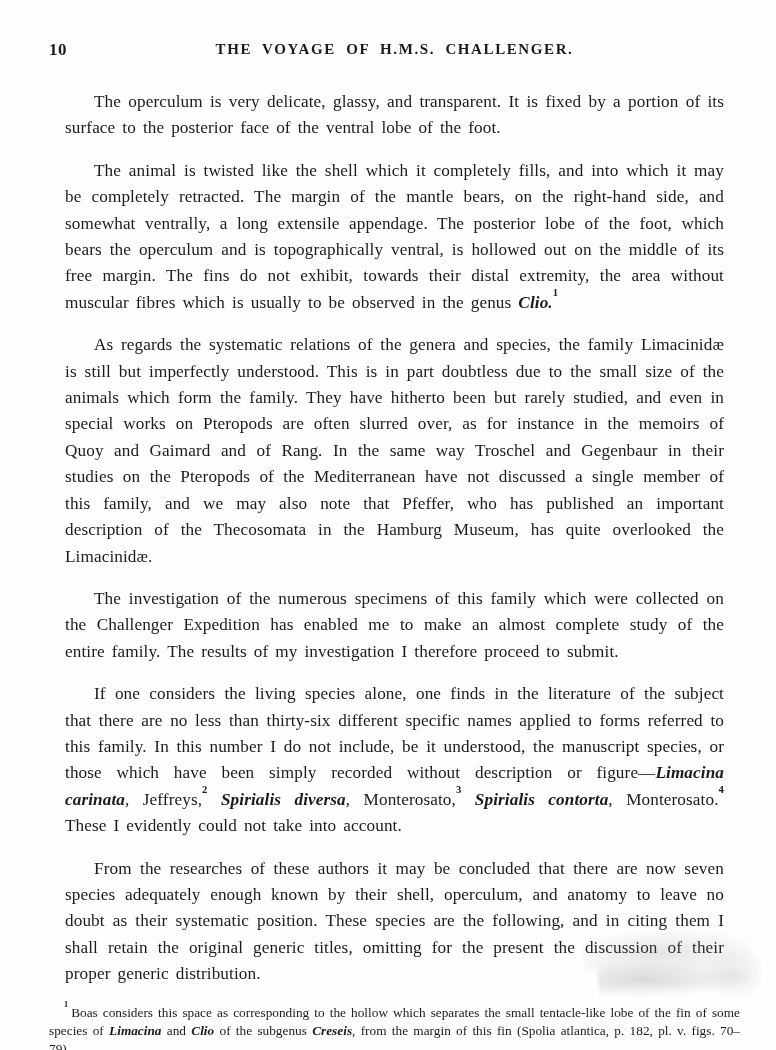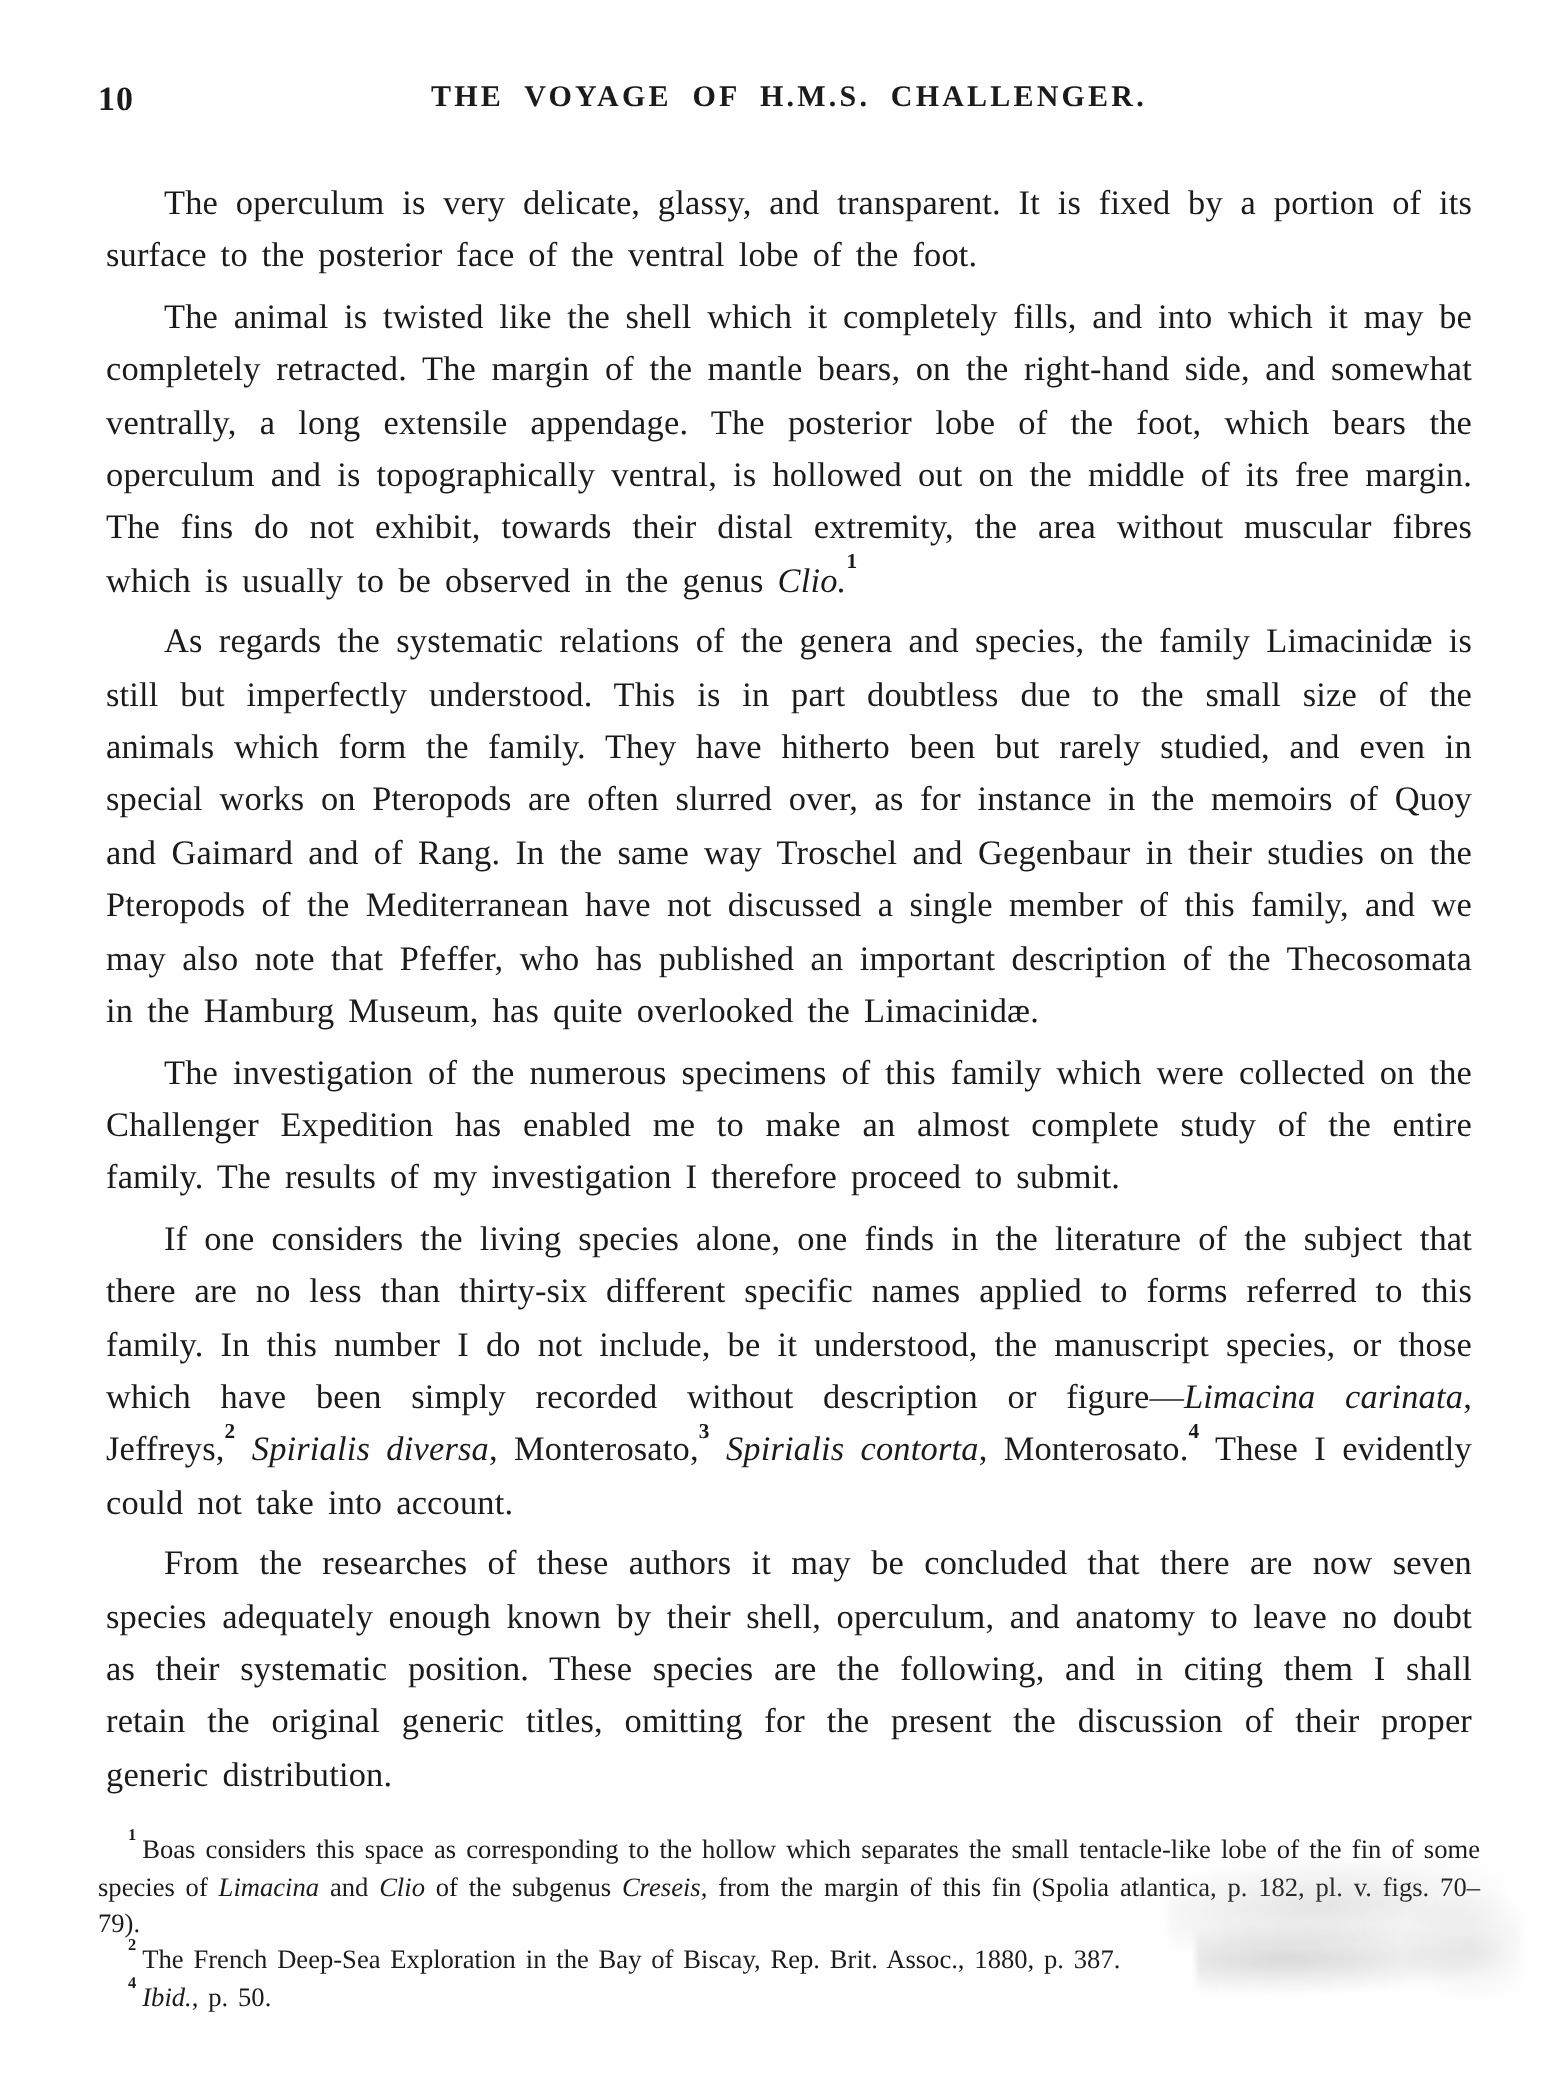--- a/index.html
+++ b/index.html
@@ -34,29 +34,29 @@
     font-weight: 700;
     letter-spacing: 1.6px;
     word-spacing: 5px;
     white-space: nowrap;
     text-align: right;
   }
   .body-text {
     margin-top: 27px;
   }
   .body-text p {
-    margin: 4px;
+    margin: 16px;
     font-size: 17.2px;
     line-height: 26.4px;
     text-align: justify;
     text-indent: 29px;
     word-spacing: 2.6px;
     letter-spacing: 0.1px;
   }
-  .it { font-style: italic; }
+  .it { font-style: italic; font-weight: bold; }
   .body-text sup, .footnotes sup {
     font-size: 0.62em;
     line-height: 0;
     position: relative;
     top: -0.45em;
     font-weight: 700;
   }
   .footnotes {
     margin-top: 15px;
   }

